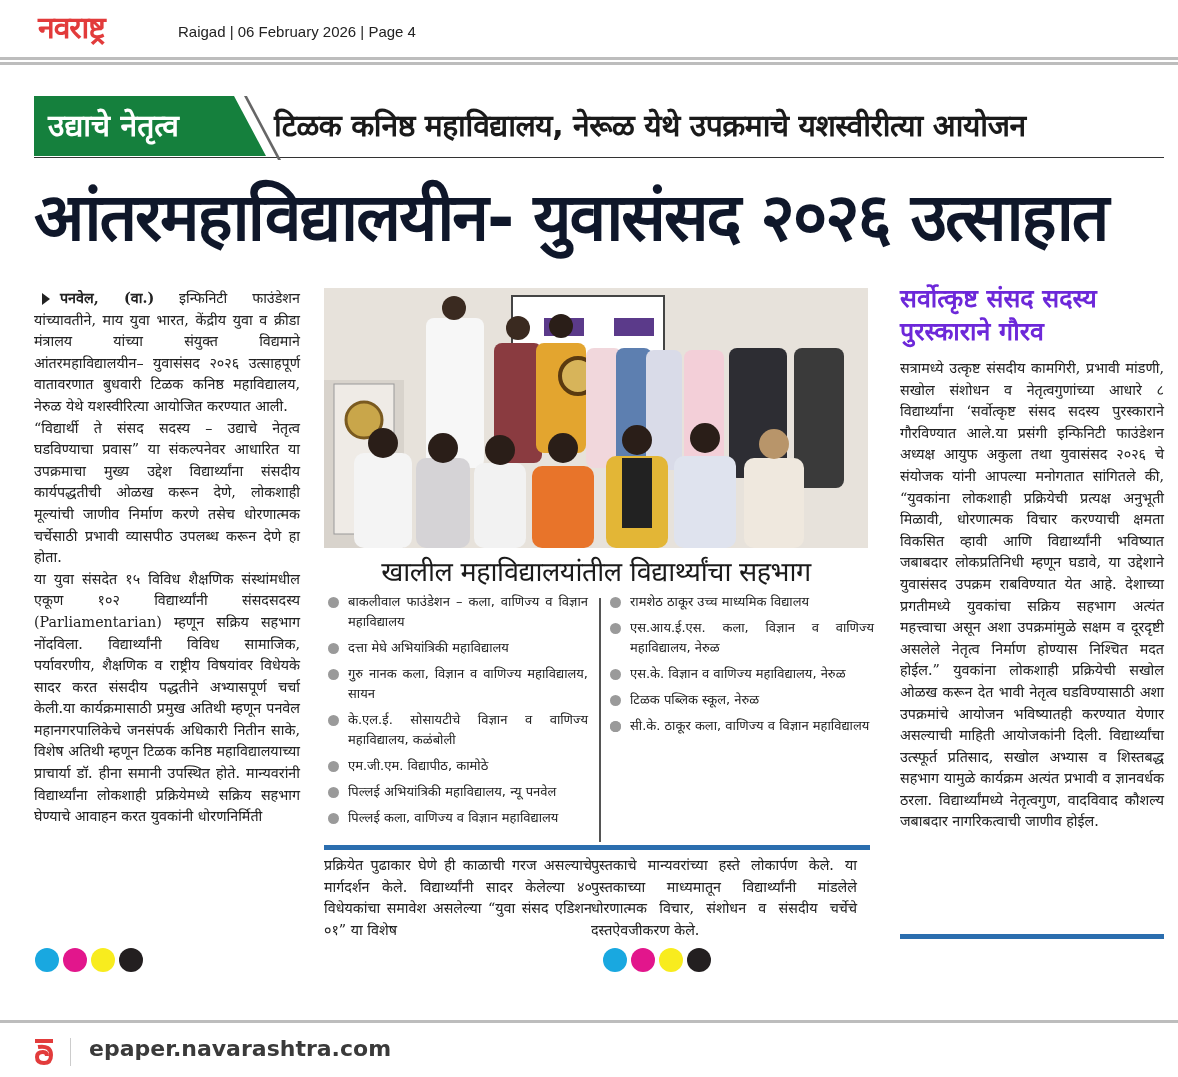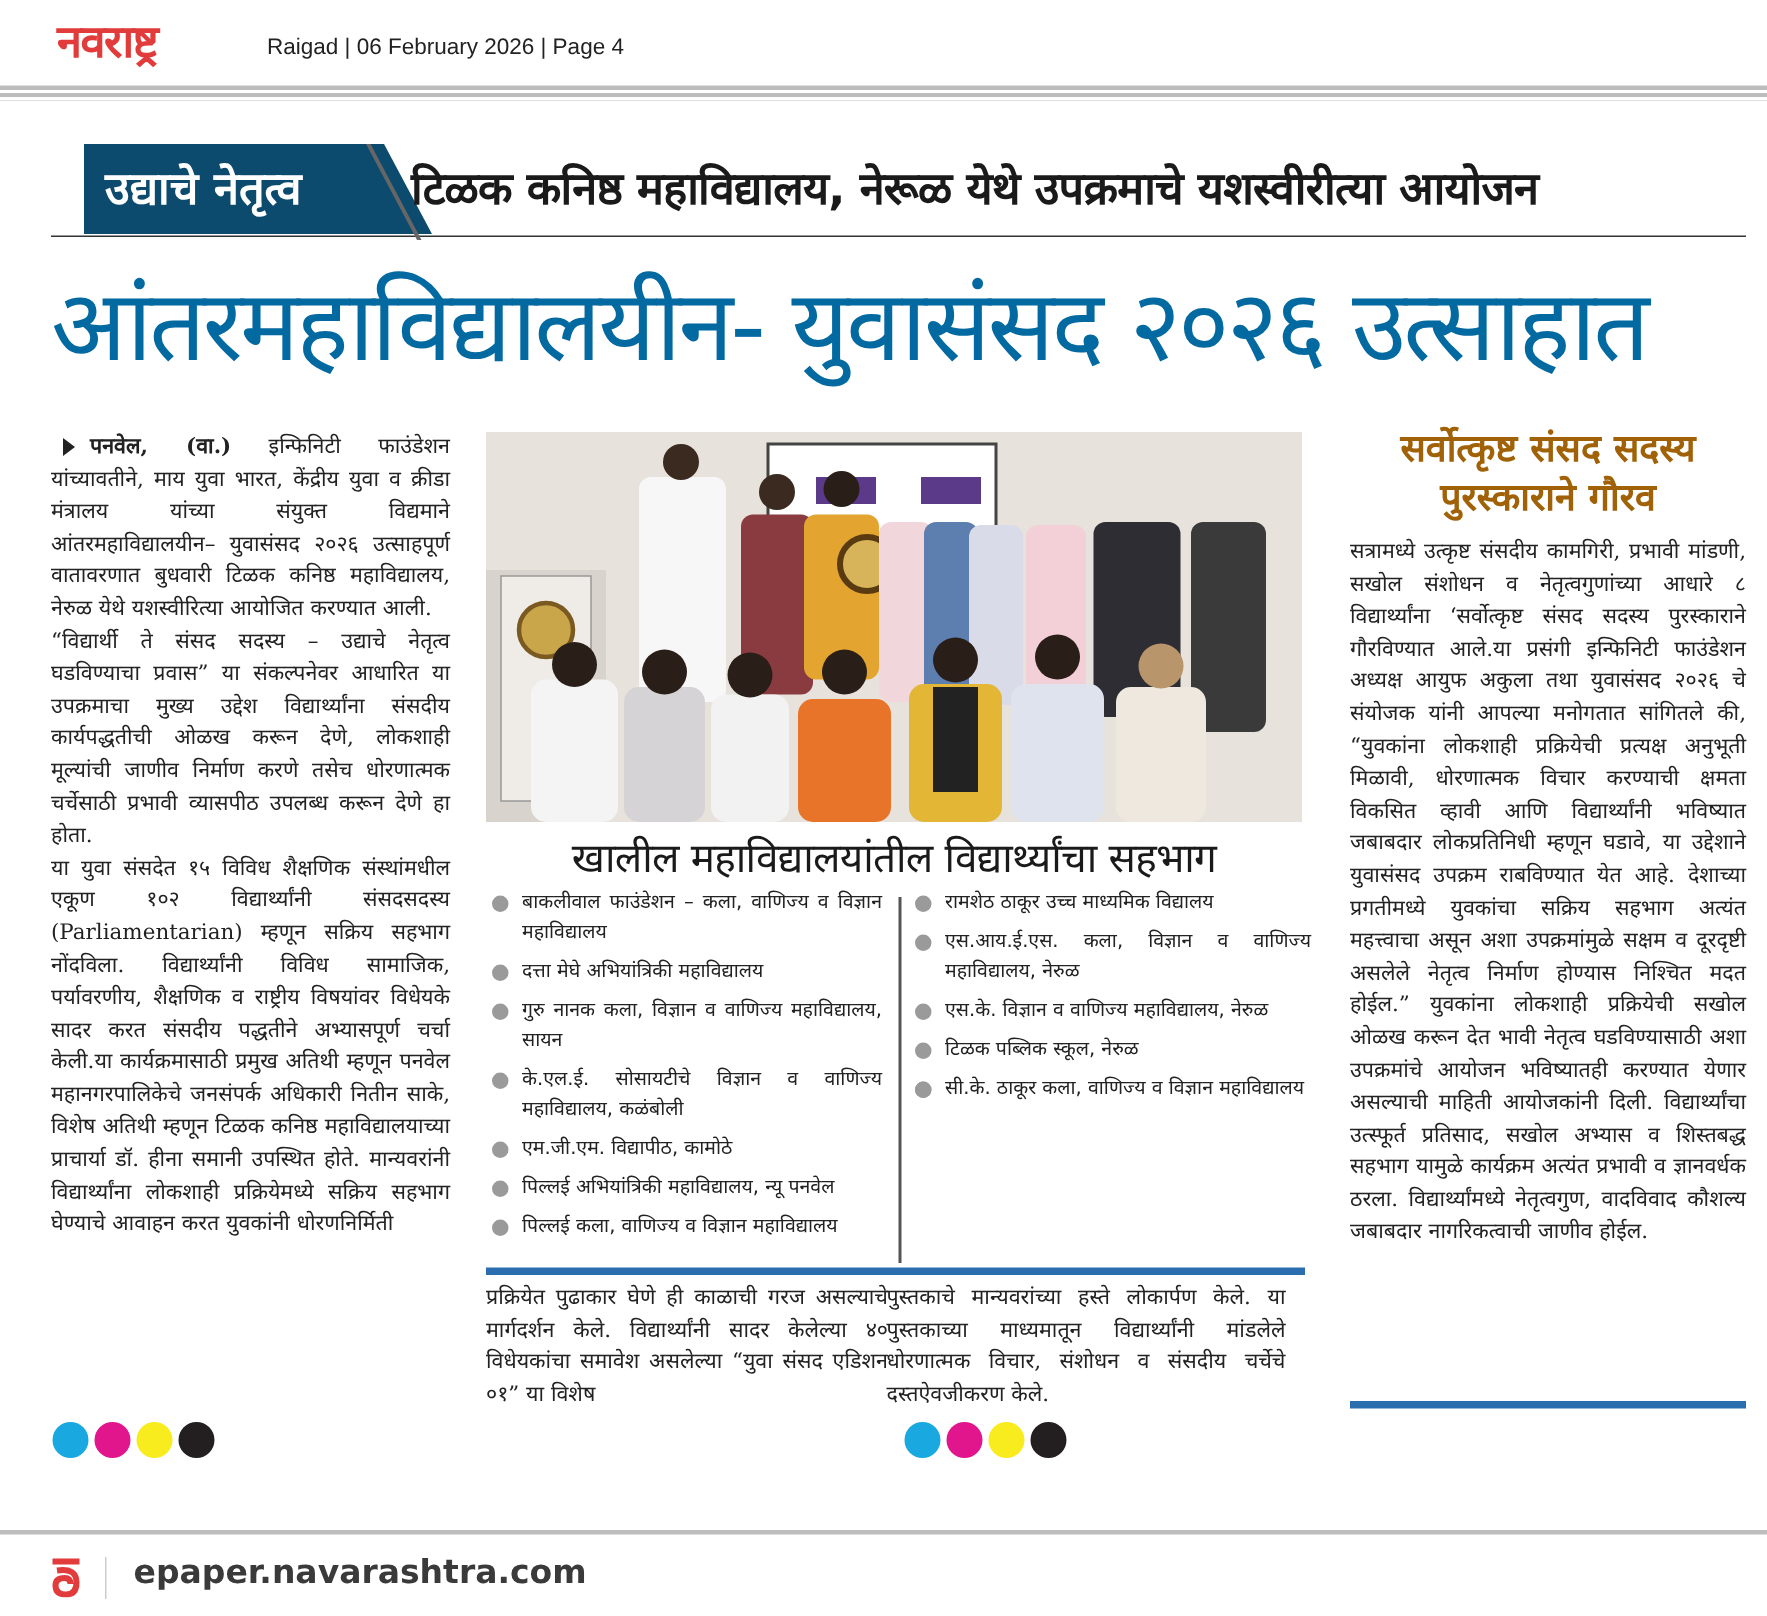--- a/index.html
+++ b/index.html
@@ -8,27 +8,27 @@
 
   
   .masthead { position: absolute; left: 0; top: 0; width: 1064px; height: 60px; }
   .logo { position: absolute; left: 38px; top: 6px; font-family: "DejaVu Sans", sans-serif; font-weight: bold; font-size: 30px; color: #e23b3b; letter-spacing: -1px; }
   .edition { position: absolute; left: 178px; top: 23px; font-family: "Liberation Sans", sans-serif; font-size: 15px; color: #222; }
   .rule-top { position: absolute; left: 0; top: 57px; width: 1178px; height: 10px;
     background: repeating-linear-gradient(to bottom, #bdbdbd 0 3px, #ffffff 3px 5px); }
 
   
   .kicker-wrap { position: absolute; left: 34px; top: 96px; width: 1130px; height: 62px; border-bottom: 1.5px solid #333; }
-  .kicker-tag { position: absolute; left: 0; top: 0; width: 232px; height: 60px; background: #0c4a6e;
-    clip-path: polygon(0 0, 200px 0, 232px 60px, 0 60px); margin-left: 22px; }
+  .kicker-tag { position: absolute; left: 0; top: 0; width: 232px; height: 60px; background: #15803d;
+    clip-path: polygon(0 0, 200px 0, 232px 60px, 0 60px); }
   .kicker-tag span { position: absolute; left: 14px; top: 8px; font-size: 30px; font-weight: bold; color: #fff; }
   .kicker-slash { position: absolute; left: 205px; top: 0; width: 3px; height: 64px; background: #666; transform: skewX(28deg); transform-origin: top left; }
   .kicker-text { position: absolute; left: 240px; top: 8px; font-size: 30px; font-weight: bold; color: #1a1a1a; white-space: nowrap; letter-spacing: -0.5px; }
 
-  .headline { position: absolute; left: 34px; top: 178px; width: 1130px; font-size: 66px; font-weight: normal; color: #0369a1; white-space: nowrap; letter-spacing: -2px; line-height: 80px; }
+  .headline { position: absolute; left: 34px; top: 178px; width: 1130px; font-size: 66px; font-weight: bold; color: #0f172a; white-space: nowrap; letter-spacing: -2px; line-height: 80px; }
 
   
   .col { position: absolute; font-family: "DejaVu Serif", serif; font-size: 14.3px; line-height: 21.6px; color: #222; text-align: justify; }
   .col p { margin: 0; }
   .col-left { left: 34px; top: 288px; width: 266px; }
   .dateline { font-weight: bold; }
   .arrow { display: inline-block; width: 0; height: 0; border-top: 6px solid transparent; border-bottom: 6px solid transparent; border-left: 8px solid #222; margin: 0 10px 0 8px; vertical-align: middle; }
 
   .photo { position: absolute; left: 324px; top: 288px; width: 544px; height: 260px; overflow: hidden;
     background: linear-gradient(180deg, #e9e6e1 0%, #e3ddd5 40%, #c8c2b8 100%); }
@@ -38,21 +38,21 @@
   .list-left { left: 326px; }
   .list-right { left: 608px; width: 266px; }
   .list-divider { position: absolute; left: 599px; top: 598px; width: 1.5px; height: 244px; background: #555; }
   .list-col li { list-style: none; position: relative; padding-left: 22px; margin-bottom: 6px; text-align: justify; }
   .bullet { position: absolute; left: 2px; top: 5px; width: 11px; height: 11px; border-radius: 50%; background: #9a9a9a; }
   .list-bar { position: absolute; left: 324px; top: 845px; width: 546px; height: 5px; background: #2b6eaf; }
 
   .col-mid-a { left: 324px; top: 855px; width: 268px; }
   .col-mid-b { left: 591px; top: 855px; width: 266px; }
 
-  .sub-head { position: absolute; left: 900px; top: 282px; width: 264px; text-align: center; font-size: 25px; font-weight: bold; line-height: 33px; color: #a16207; }
+  .sub-head { position: absolute; left: 900px; top: 282px; width: 264px; font-size: 25px; font-weight: bold; line-height: 33px; color: #6d28d9; }
   .col-right { left: 900px; top: 358px; width: 264px; }
   .right-bar { position: absolute; left: 900px; top: 934px; width: 264px; height: 5px; background: #2b6eaf; }
 
   .cmyk { position: absolute; display: flex; gap: 4px; }
   .cmyk span { width: 24px; height: 24px; border-radius: 50%; display: block; }
 
   
   .rule-bottom { position: absolute; left: 0; top: 1020px; width: 1178px; height: 3px; background: #bdbdbd; }
   .footer-logo { position: absolute; left: 33px; top: 1037px; width: 22px; height: 28px; }
   .footer-sep { position: absolute; left: 70px; top: 1038px; width: 1px; height: 28px; background: #ccc; }

